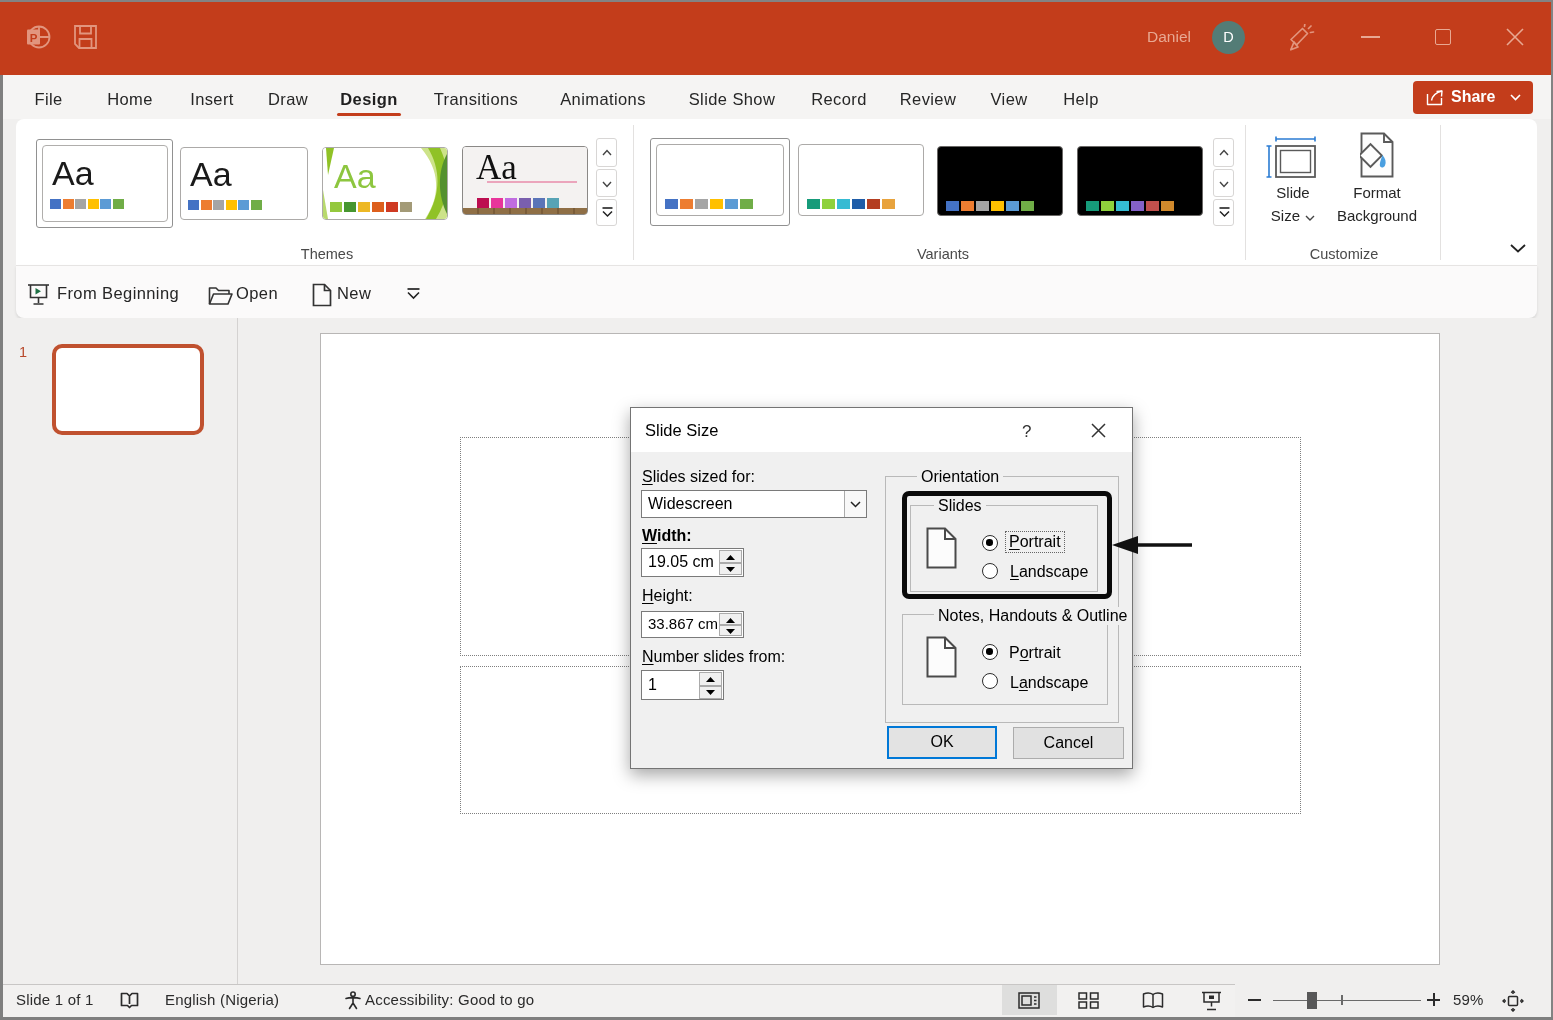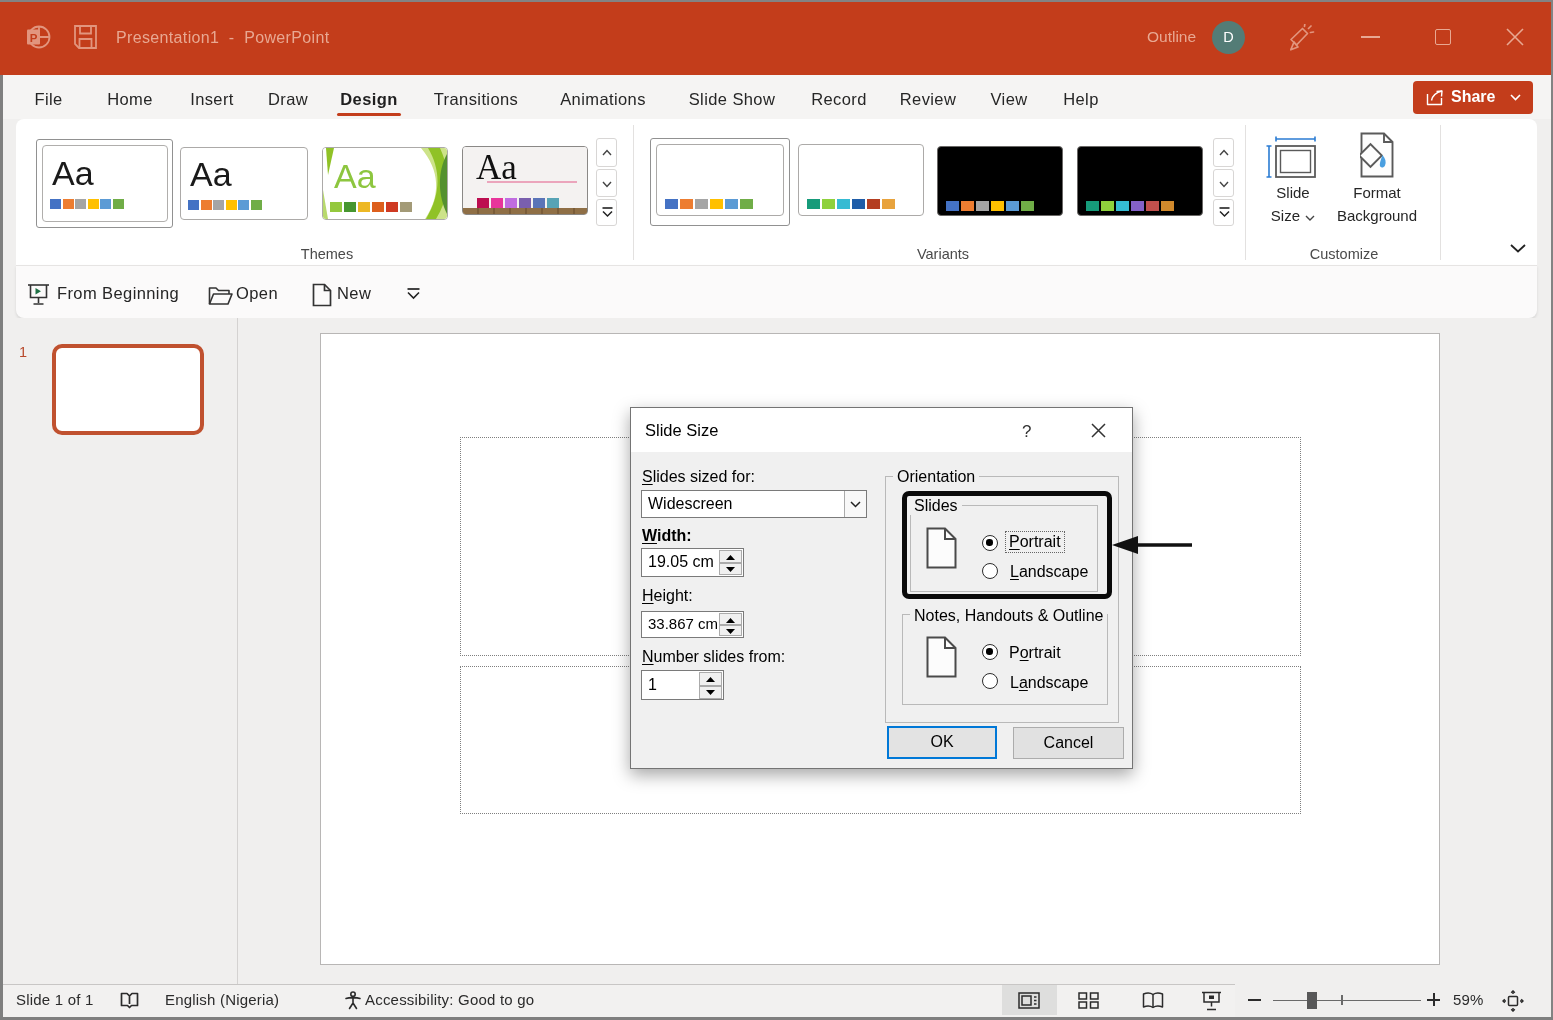--- a/index.html
+++ b/index.html
@@ -18,21 +18,21 @@
   .vsep { position:absolute; width:1px; background:#e3e1e0; }
   .scrollbtn { position:absolute; width:21px; border:1px solid #d8d6d5; background:#fff; border-radius:3px; }
   #content { position:absolute; left:0; top:318px; width:1553px; height:667px; background:#f0efee; }
   #slide { position:absolute; left:320px; top:333px; width:1120px; height:632px; background:#ffffff; border:1px solid #b8b6b5; }
   .dashbox { position:absolute; border:1px dotted #7f7f7f; }
   #statusbar { position:absolute; left:0; top:984px; width:1235px; height:33px; background:#f2f1f0; border-top:1px solid #c8c6c5; font-size:15px; letter-spacing:0.2px; color:#2b2b2b; }
   #dialog { position:absolute; left:630px; top:407px; width:503px; height:362px; background:#f0f0f0; border:1px solid #747474; box-shadow:0 6px 16px rgba(0,0,0,0.35); }
   .dlabel { position:absolute; font-size:16px; color:#000; white-space:nowrap; }
   .dfield { position:absolute; background:#fff; border:1px solid #7a7a7a; }
   .groupbox { position:absolute; border:1px solid #b9b9b9; }
-  .grouplab { position:absolute; font-size:16px; color:#000; background:#f0f0f0; padding:0 4px; white-space:nowrap; }
+  .grouplab { position:absolute; font-size:16px; color:#000; background:#f0f0f0; padding:0 4px; white-space:nowrap;margin-left:24px; }
   .spinctl { position:absolute; width:22px; background:#f0f0f0; border:1px solid #ababab; }
   .radio { position:absolute; width:16px; height:16px; border-radius:50%; border:1.6px solid #2b2b2b; background:#fff; }
   .radio.sel::after { content:""; position:absolute; left:3.4px; top:3.4px; width:6.4px; height:6.4px; border-radius:50%; background:#000; }
   u { text-underline-offset:2px; }
 </style>
 </head>
 <body>
 <div id="win">
 
 <div id="titlebar">
@@ -42,24 +42,23 @@
     <path d="M14 13 L24.5 13 M14 2.5 L14 13" stroke="#e2957e" stroke-width="1.8" fill="none"></path>
     <rect x="2" y="5.5" width="13" height="15" rx="1" fill="#e2957e"></rect>
     <text x="8.5" y="17.5" font-size="11.5" font-weight="bold" fill="#c33d1b" text-anchor="middle" font-family="Liberation Sans">P</text>
   </svg>
 
   <svg class="abs" style="left:73px;top:24px" width="25" height="26" viewBox="0 0 25 26">
     <path d="M2 2 L23 2 L23 24 L6 24 L2 20 Z" fill="none" stroke="#e2957e" stroke-width="1.8"></path>
     <path d="M7 2 L7 9.5 L18 9.5 L18 2" fill="none" stroke="#e2957e" stroke-width="1.8"></path>
     <path d="M6.5 24 L6.5 15 L18.5 15 L18.5 24" fill="none" stroke="#e2957e" stroke-width="1.8"></path>
   </svg>
-  <div class="abs" style="left:116px;top:0;height:75px;line-height:75px;font-size:16px;letter-spacing:0.35px;color:#e8a892;">Presentation1&nbsp;&nbsp;-&nbsp;&nbsp;PowerPoint</div>
-
-
-  <div class="abs" style="left:1147px;top:0;height:74px;line-height:74px;font-size:15.5px;color:#e8a892;">Outline</div>
+
+
+  <div class="abs" style="left:1147px;top:0;height:74px;line-height:74px;font-size:15.5px;color:#e8a892;">Daniel</div>
   <div class="abs" style="left:1212px;top:21px;width:33px;height:33px;border-radius:50%;background:#537c76;color:#fff;font-size:14.5px;text-align:center;line-height:33px;">D</div>
 
   <svg class="abs" style="left:1286px;top:24px" width="30" height="28" viewBox="0 0 30 28">
     <g fill="none" stroke="#e2957e" stroke-width="1.7" stroke-linecap="round" stroke-linejoin="round">
       <path d="M5 15.5 L16.5 4.5 L21.5 9.5 L10.5 21 Z"></path>
       <path d="M8 18 L4.8 25.8 L12 23 Z"></path>
       <path d="M22.5 4.5 L25 2 M24.5 8.5 L27.5 8 M18.5 2.5 L18.8 0.2"></path>
     </g>
   </svg>
 

